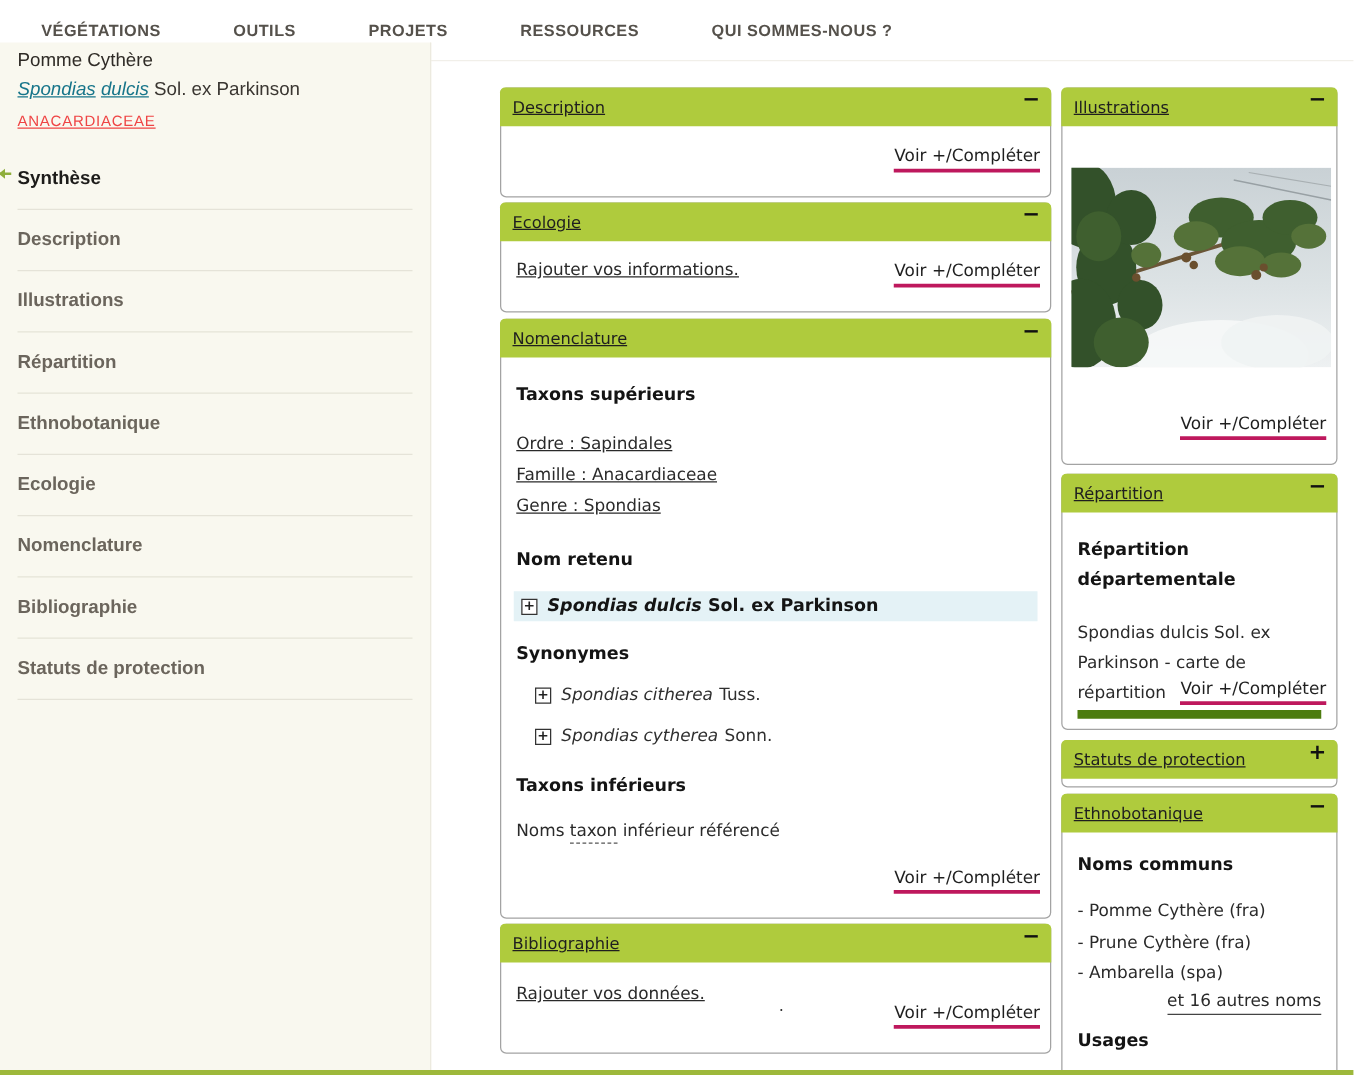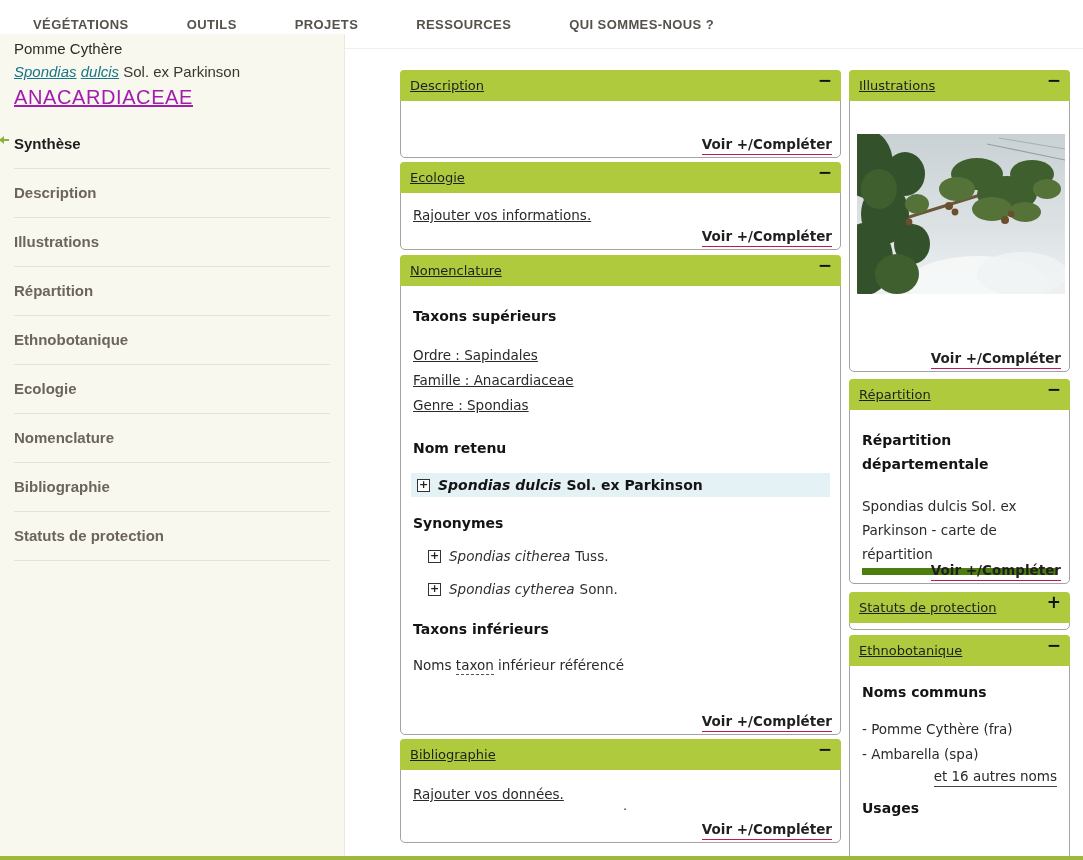--- a/index.html
+++ b/index.html
@@ -12,42 +12,42 @@
           padding-left:33px;gap:58px;box-sizing:border-box;}
   .topnav .nav-item{font-size:13px;font-weight:bold;color:#55514b;letter-spacing:.4px;
           text-decoration:none;cursor:pointer;white-space:nowrap;}
 
   
   .sidebar{position:absolute;top:34px;left:0;width:345px;bottom:0;background:#f9f8ef;
            border-right:1px solid #eceadf;box-sizing:border-box;padding:3px 0 0 14px;}
   .species-block{font-size:15px;color:#2f2b26;line-height:23px;margin-bottom:10px;}
   .species-sci{font-style:italic;color:#17758a;text-decoration:underline;}
   .species-author{color:#3a3631;}
-  .species-family{display:inline-block;margin-top:3px;font-size:20px;color:#a21caf;
+  .species-family{display:inline-block;margin-top:3px;font-size:12px;color:#ef4444;
                   text-decoration:underline;letter-spacing:.6px;cursor:pointer;}
   .side-item{position:relative;width:316px;font-size:15px;font-weight:bold;color:#6b655c;
              padding:15px 0 16px;border-bottom:1px solid #e5e3d8;cursor:pointer;}
   .side-item.active{color:#1d1c1a;}
   .active-arrow{position:absolute;left:-14px;top:19px;width:9px;height:2px;background:#8fae3c;}
   .active-arrow::before{content:"";position:absolute;left:-1px;top:-3px;width:0;height:0;
              border-top:4px solid transparent;border-bottom:4px solid transparent;
              border-right:5px solid #8fae3c;}
 
   
   .col-center{position:absolute;left:400px;top:70px;width:441px;}
   .col-right{position:absolute;left:849px;top:70px;width:221px;}
   .panel{position:relative;background:#fff;border:1px solid #a3a3a3;border-radius:5px;
          box-sizing:border-box;font-family:"DejaVu Sans",sans-serif;}
   .panel-h{position:relative;background:#afcb3d;border-radius:4px 4px 0 0;
            padding:5px 10px 7px;margin:-1px -1px 0 -1px;}
   .panel-title{font-size:13px;color:#1f1f1f;text-decoration:underline;cursor:pointer;}
   .toggle{position:absolute;right:9px;top:0px;font-size:17px;font-weight:bold;color:#111;
           cursor:pointer;line-height:20px;}
-  .voir{position:absolute;right:8px;bottom:2px;font-size:13.5px;color:#1f1f1f;
-        border-bottom:1px solid #be185d;padding-bottom:2px;cursor:pointer;font-weight:bold;}
+  .voir{position:absolute;right:8px;bottom:19px;font-size:13.5px;color:#1f1f1f;
+        border-bottom:3px solid #be185d;padding-bottom:2px;cursor:pointer;}
   .addlink{font-size:13.5px;color:#2a2a2a;text-decoration:underline;cursor:pointer;}
 
   
   .nom-body{padding:6px 12px 0 12px;font-size:13.5px;color:#2a2a2a;}
   .sec-head{font-size:14px;font-weight:bold;color:#141414;margin:16px 0 0 0;
             font-family:"DejaVu Sans",sans-serif;}
   .tax-links{margin-top:19px;}
   .tax-links .tl{display:table;font-size:13.5px;color:#2a2a2a;text-decoration:underline;
             line-height:25px;cursor:pointer;}
   .retained-row{display:flex;align-items:center;background:#e4f2f6;margin:17px -2px 0 -2px;
@@ -279,20 +279,21 @@
 
     <div class="panel" style="height:240px;">
       <div class="panel-h">
         <a class="panel-title">Ethnobotanique</a>
         <span class="toggle">−</span>
       </div>
       <div class="eth-body">
         <div class="sec-head" style="margin-top:10px;">Noms communs</div>
         <div class="name-list">
           <div>- Pomme Cythère (fra)</div>
+          <div>- Prune Cythère (fra)</div>
           <div>- Ambarella (spa)</div>
         </div>
         <a class="more-link"><span>et 16 autres noms</span></a>
         <div class="sec-head" style="margin-top:16px;">Usages</div>
       </div>
     </div>
   </div>
 
   <div class="footer-strip"></div>
 </div>

